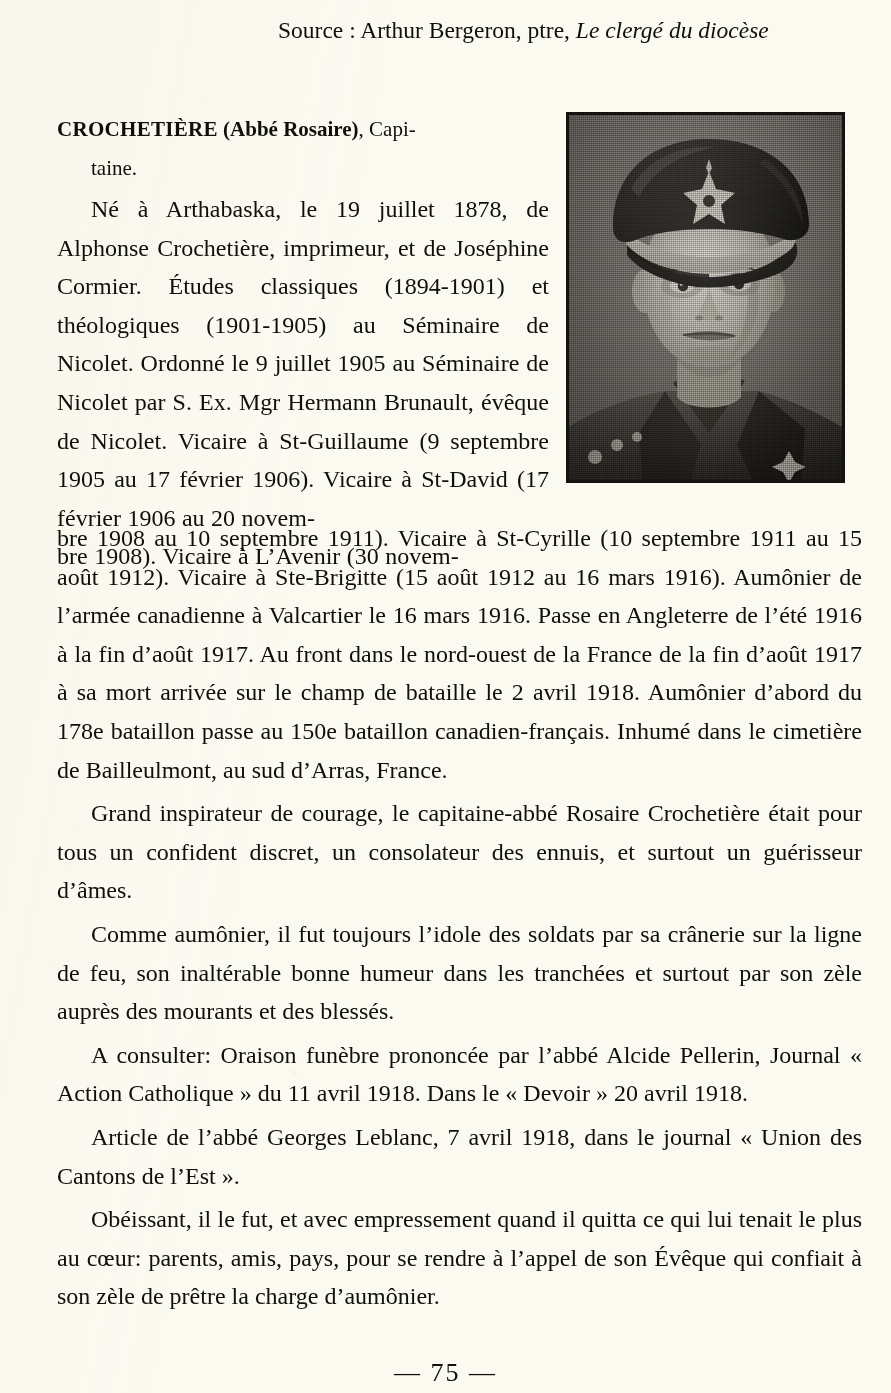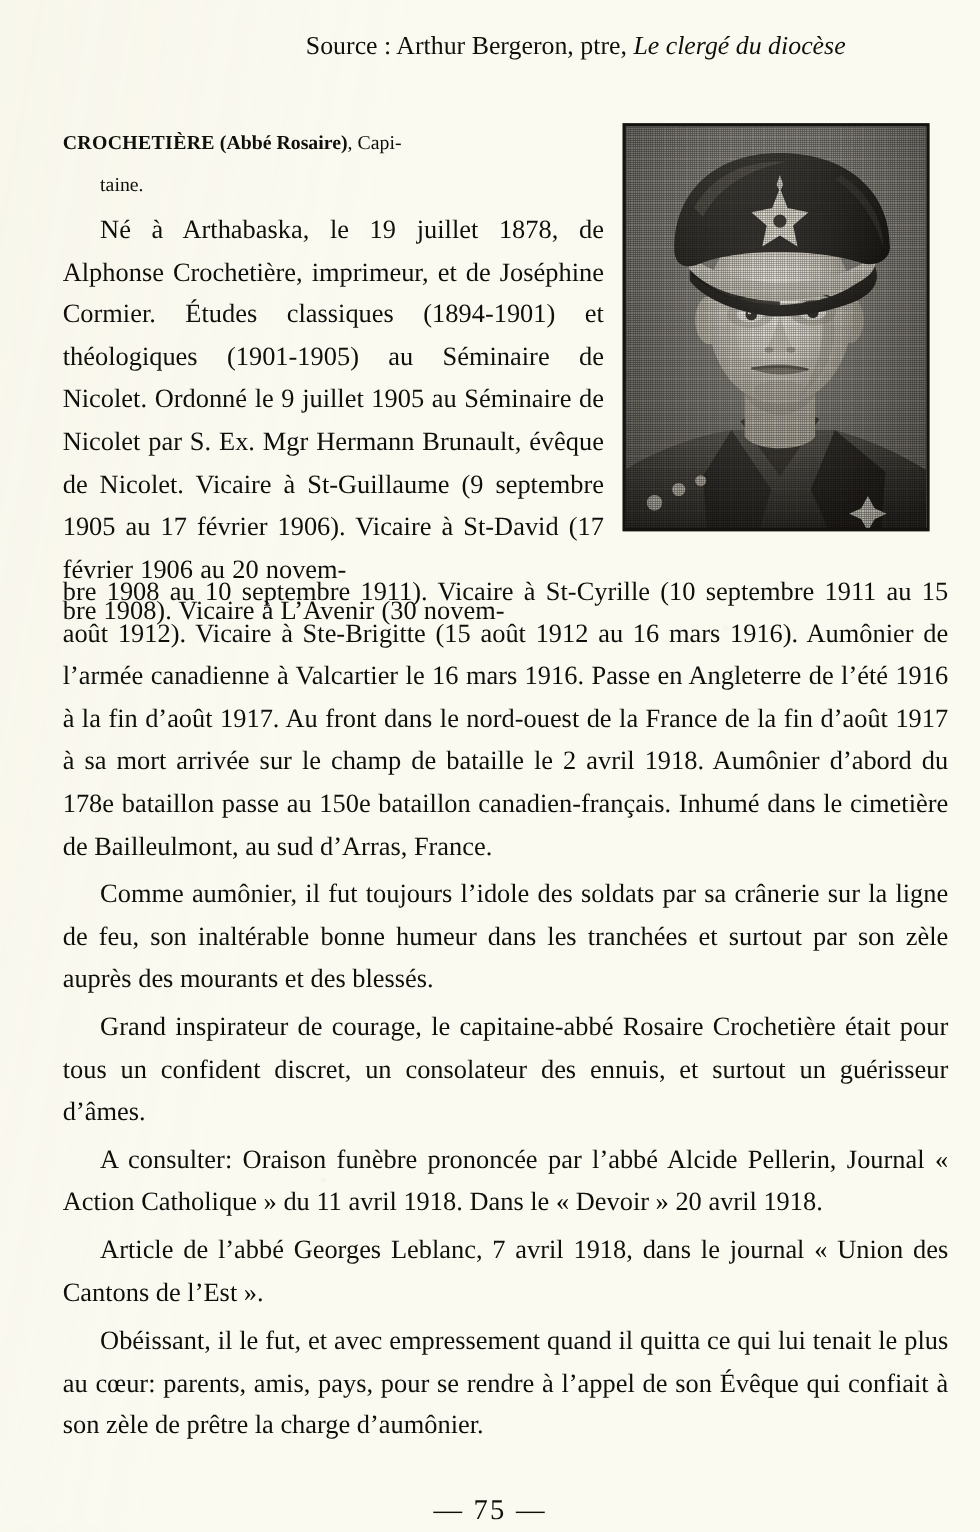--- a/index.html
+++ b/index.html
@@ -28,21 +28,21 @@
       radial-gradient(circle at 33% 77%, rgba(190,185,160,0.09) 0 2px, transparent 3px),
       radial-gradient(circle at 88% 88%, rgba(190,185,160,0.07) 0 2px, transparent 3px),
       linear-gradient(100deg, rgba(245,243,230,0.55) 0%, rgba(252,251,244,0) 35%);
     opacity: .9;
   }
 
   
   .source {
     position: absolute;
     left: 278px;
-    top: 24px;
+    top: 12px;
     width: 595px;
     font-size: 23.5px;
     line-height: 37px;
     text-align: left;
   }
   .source .ital { font-style: italic; }
   .source .l2 { display: block; padding-left: 22px; }
 
   
   .photo-frame {
@@ -71,21 +71,21 @@
     position: absolute; inset: 0; pointer-events: none;
     background: radial-gradient(ellipse at 50% 44%, rgba(255,255,255,0.12) 0%, rgba(0,0,0,0.18) 72%, rgba(0,0,0,0.34) 100%);
   }
 
   
   .heading {
     position: absolute;
     left: 57px;
     top: 110px;
     width: 492px;
-    font-size: 18px;
+    font-size: 21px;
     line-height: 39px;
   }
   .heading .nm { font-weight: bold; letter-spacing: .3px; }
   .heading .ab { font-weight: bold; }
   .heading .ln2 { display: block; padding-left: 34px; }
 
   .col-narrow {
     position: absolute;
     left: 57px;
     top: 190px;
@@ -257,22 +257,22 @@
     <span class="ln2">taine.</span>
   </div>
 
   <div class="col-narrow">
     <p>Né à Arthabaska, le 19 juillet 1878, de Alphonse Crochetière, imprimeur, et de Joséphine Cormier.  Études classiques (1894-1901) et théologiques (1901-1905) au Séminaire de Nicolet.  Ordonné le 9 juillet 1905 au Séminaire de Nicolet par S. Ex. Mgr Hermann Brunault, évêque de Nicolet. Vicaire à St-Guillaume (9 septembre 1905 au 17 février 1906).  Vicaire à St-David (17 février 1906 au 20 novem-</p>
     <p style="text-indent:0">bre 1908).  Vicaire à L’Avenir (30 novem-</p>
   </div>
 
   <div class="col-wide">
     <p>bre 1908 au 10 septembre 1911).  Vicaire à St-Cyrille (10 septembre 1911 au 15 août 1912).  Vicaire à Ste-Brigitte (15 août 1912 au 16 mars 1916).  Aumônier de l’armée canadienne à Valcartier le 16 mars 1916. Passe en Angleterre de l’été 1916 à la fin d’août 1917. Au front dans le nord-ouest de la France de la fin d’août 1917 à sa mort arrivée sur le champ de bataille le 2 avril 1918.  Aumônier d’abord du 178e bataillon passe au 150e bataillon canadien-français.  Inhumé dans le cimetière de Bailleulmont, au sud d’Arras, France.</p>
+    <p class="indent para-gap">Grand inspirateur de courage, le capitaine-abbé Rosaire Crochetière était pour tous un confident discret, un consolateur des ennuis, et surtout un guérisseur d’âmes.</p>
     <p class="indent para-gap">Comme aumônier, il fut toujours l’idole des soldats par sa crânerie sur la ligne de feu, son inaltérable bonne humeur dans les tranchées et surtout par son zèle auprès des mourants et des blessés.</p>
-    <p class="indent para-gap">Grand inspirateur de courage, le capitaine-abbé Rosaire Crochetière était pour tous un confident discret, un consolateur des ennuis, et surtout un guérisseur d’âmes.</p>
     <p class="indent para-gap">A consulter: Oraison funèbre prononcée par l’abbé Alcide Pellerin, Journal « Action Catholique » du 11 avril 1918.  Dans le « Devoir » 20 avril 1918.</p>
     <p class="indent para-gap">Article de l’abbé Georges Leblanc, 7 avril 1918, dans le journal « Union des Cantons de l’Est ».</p>
     <p class="indent para-gap">Obéissant, il le fut, et avec empressement quand il quitta ce qui lui tenait le plus au cœur: parents, amis, pays, pour se rendre à l’appel de son Évêque qui confiait à son zèle de prêtre la charge d’aumônier.</p>
 
   </div>
 
   <div class="folio">— 75 —</div>
 
 </div>
 

